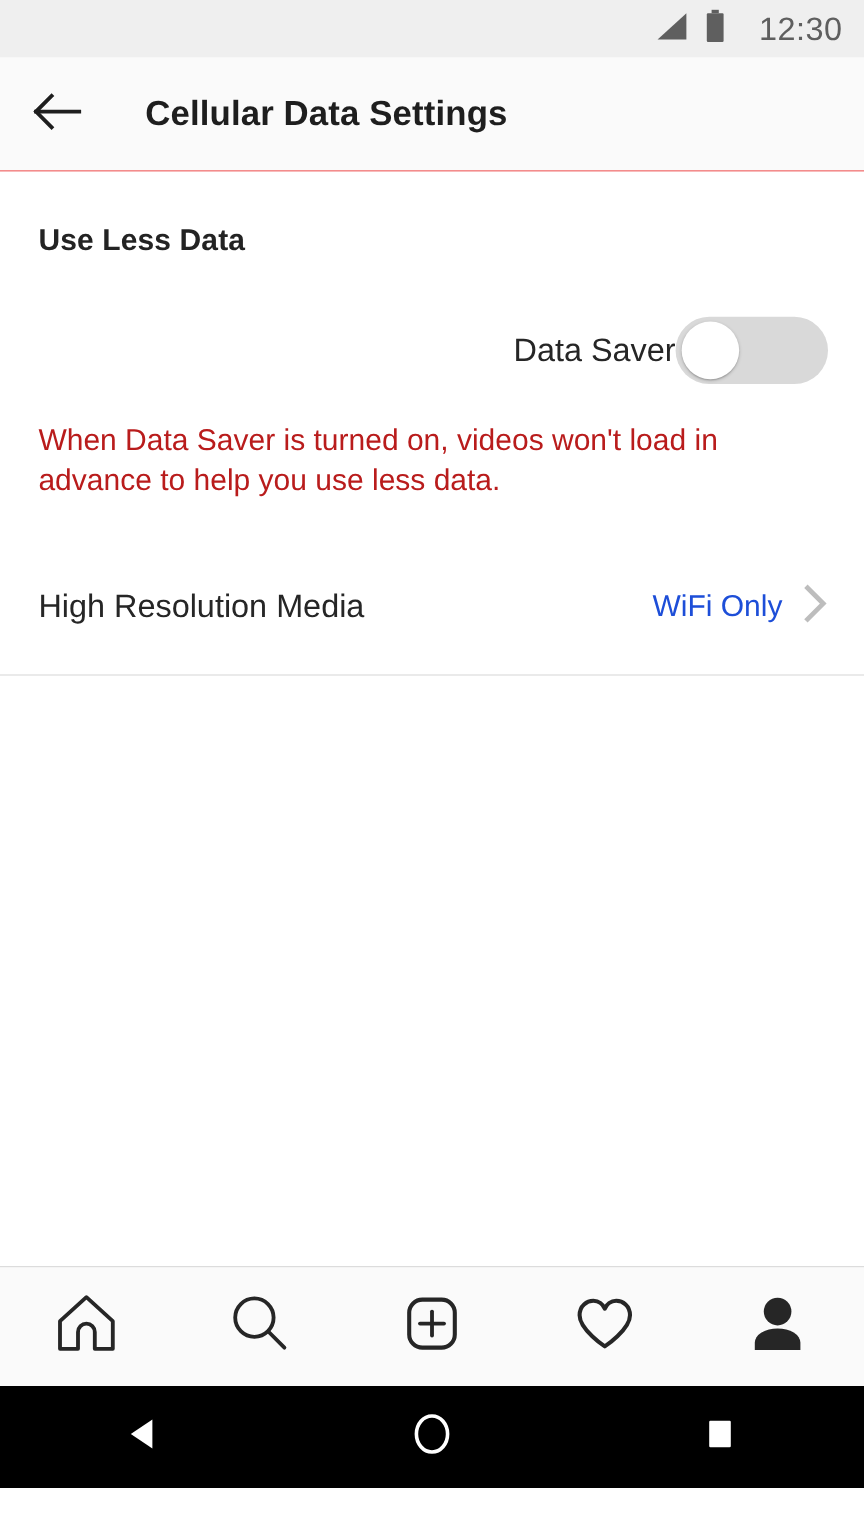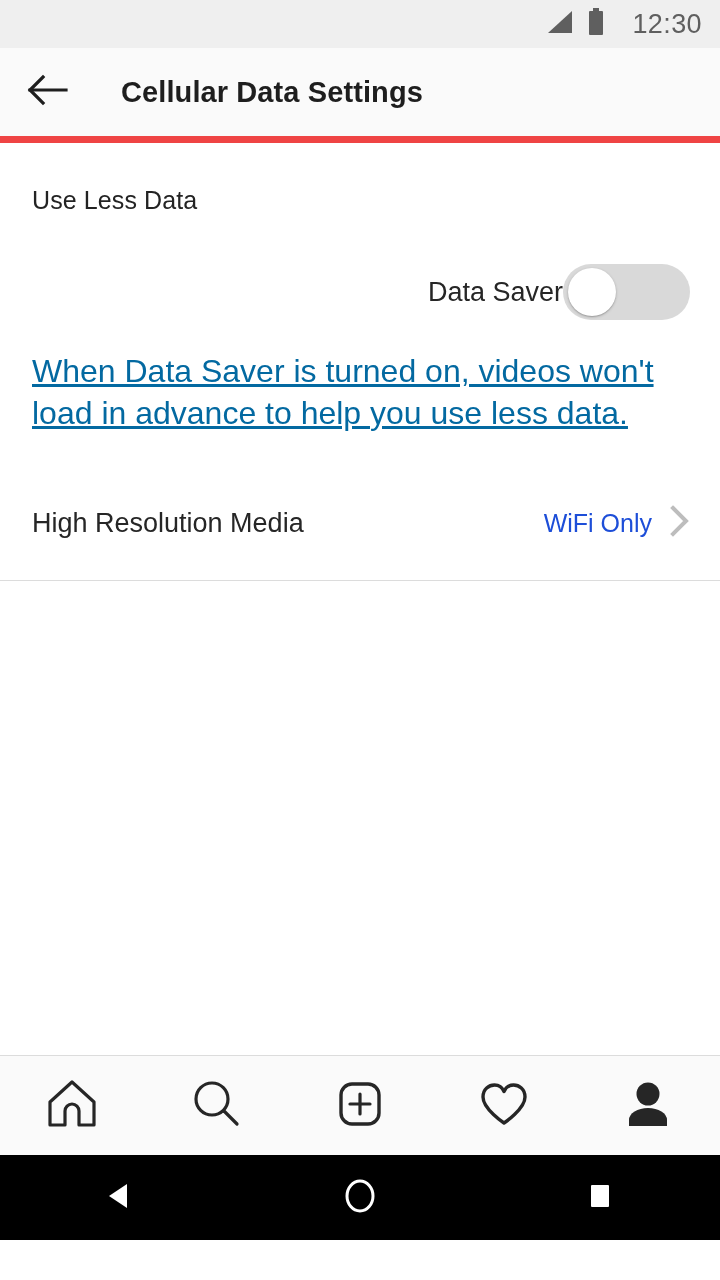--- a/index.html
+++ b/index.html
@@ -32,21 +32,21 @@
     color:#5f5f5f;
     letter-spacing:0.4px;
     margin-left:14px;
     font-family:"Liberation Sans", sans-serif;
   }
 
   
   .app-header {
     height:95px;
     background:#fafafa;
-    border-bottom:7px solid #ef4444;
+    border-bottom:1px solid #ef4444;
     display:flex; align-items:center;
     flex:0 0 auto;
     position:relative;
   }
   .back-btn {
     width:96px; height:95px;
     display:flex; align-items:center; justify-content:center;
     cursor:pointer;
   }
   .header-title {
@@ -55,21 +55,21 @@
     color:#1e1e1e;
     letter-spacing:0.1px;
     margin-left:25px;
   }
 
   
   .content { flex:1 1 auto; background:#ffffff; position:relative; }
 
   .section-header {
     font-size:25px;
-    font-weight:normal;
+    font-weight:bold;
     color:#232323;
     padding:43px 32px 0 32px;
     letter-spacing:0.1px;
   }
 
   .toggle-row {
     display:flex; align-items:center; justify-content:flex-end;
     padding:0 30px 0 32px;
     height:90px;
     margin-top:32px;
@@ -91,25 +91,24 @@
   .toggle .knob {
     position:absolute;
     top:4px; left:5px;
     width:48px; height:48px;
     border-radius:50%;
     background:#ffffff;
     box-shadow:0 1px 3px rgba(0,0,0,0.22), 0 1px 1px rgba(0,0,0,0.12);
   }
 
   .description {
-    font-size:32px;
+    font-size:25px;
     line-height:1.30;
-    color:#0369a1;
+    color:#b91c1c;
     padding:14px 56px 0 32px;
-    text-decoration:underline;
   }
 
   .nav-row {
     display:flex; align-items:center; justify-content:space-between;
     padding:0 30px 0 32px;
     height:86px;
     margin-top:46px;
     cursor:pointer;
   }
   .nav-row .right {

